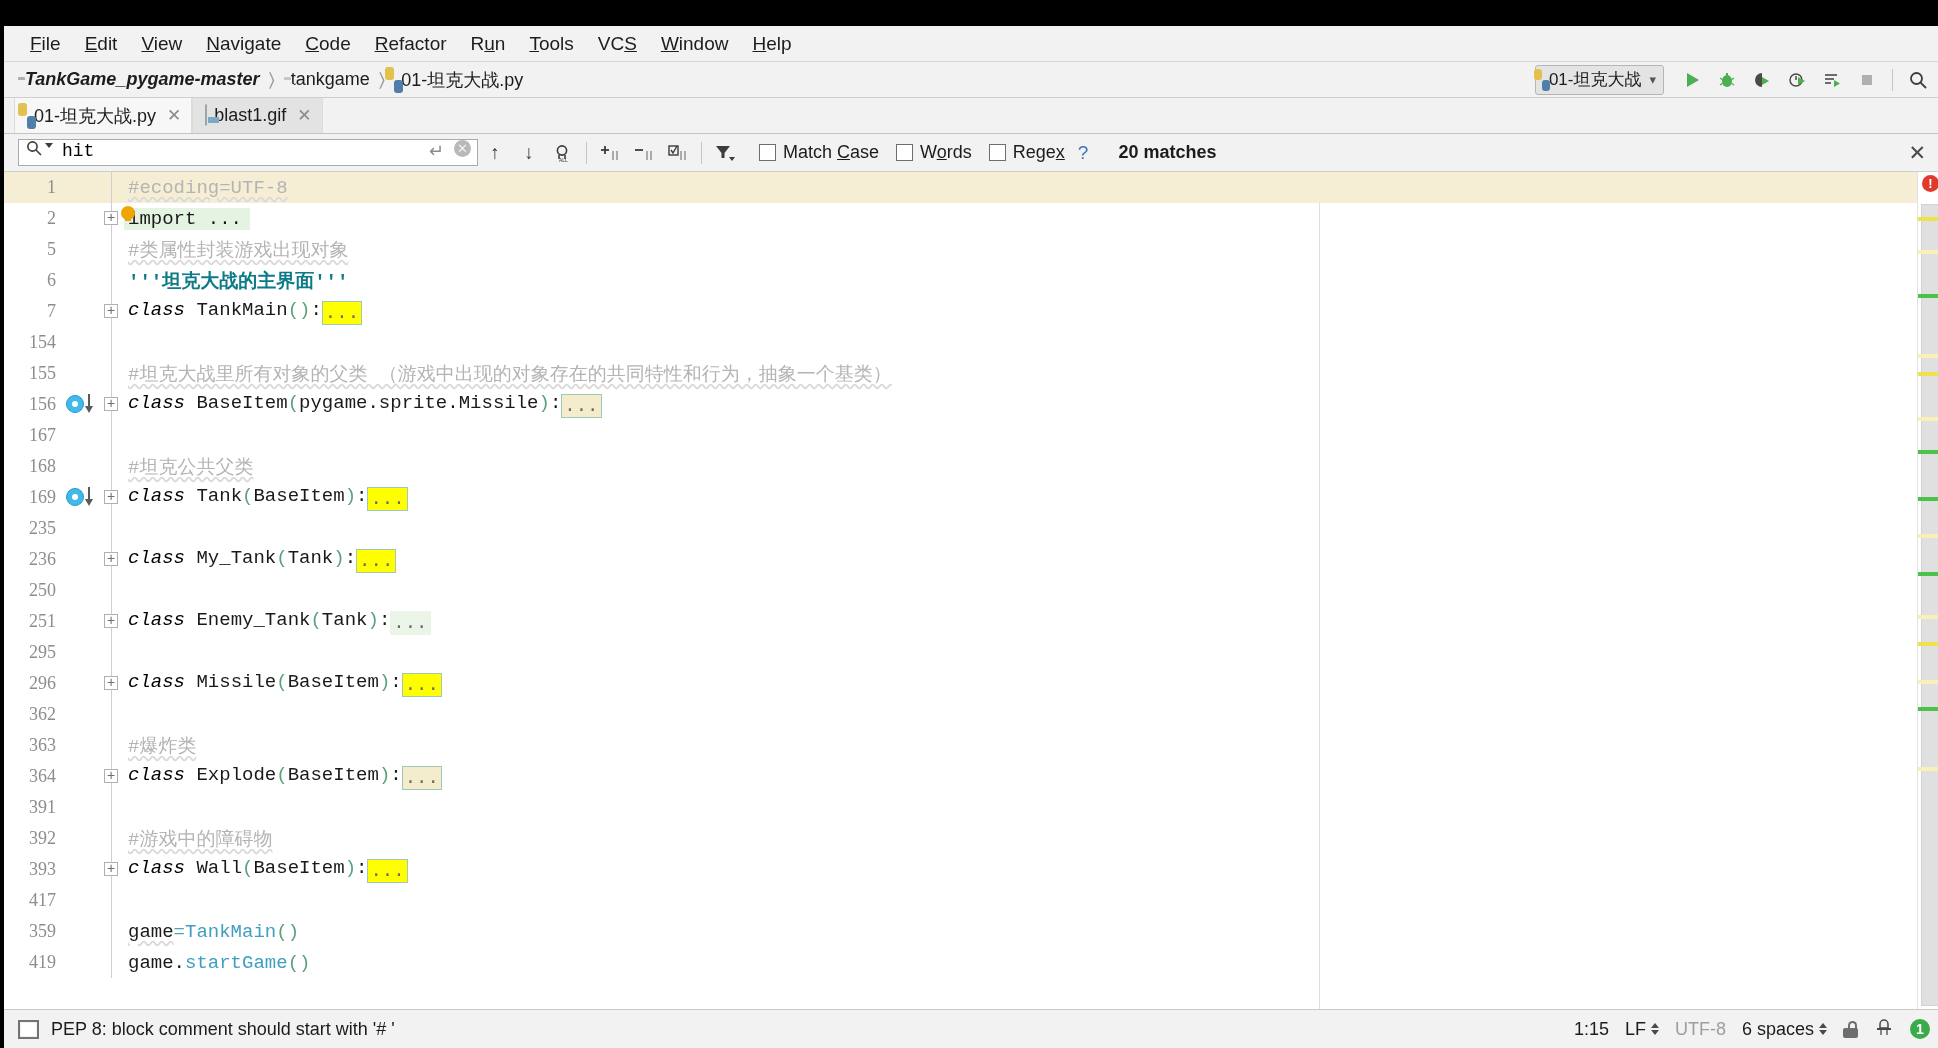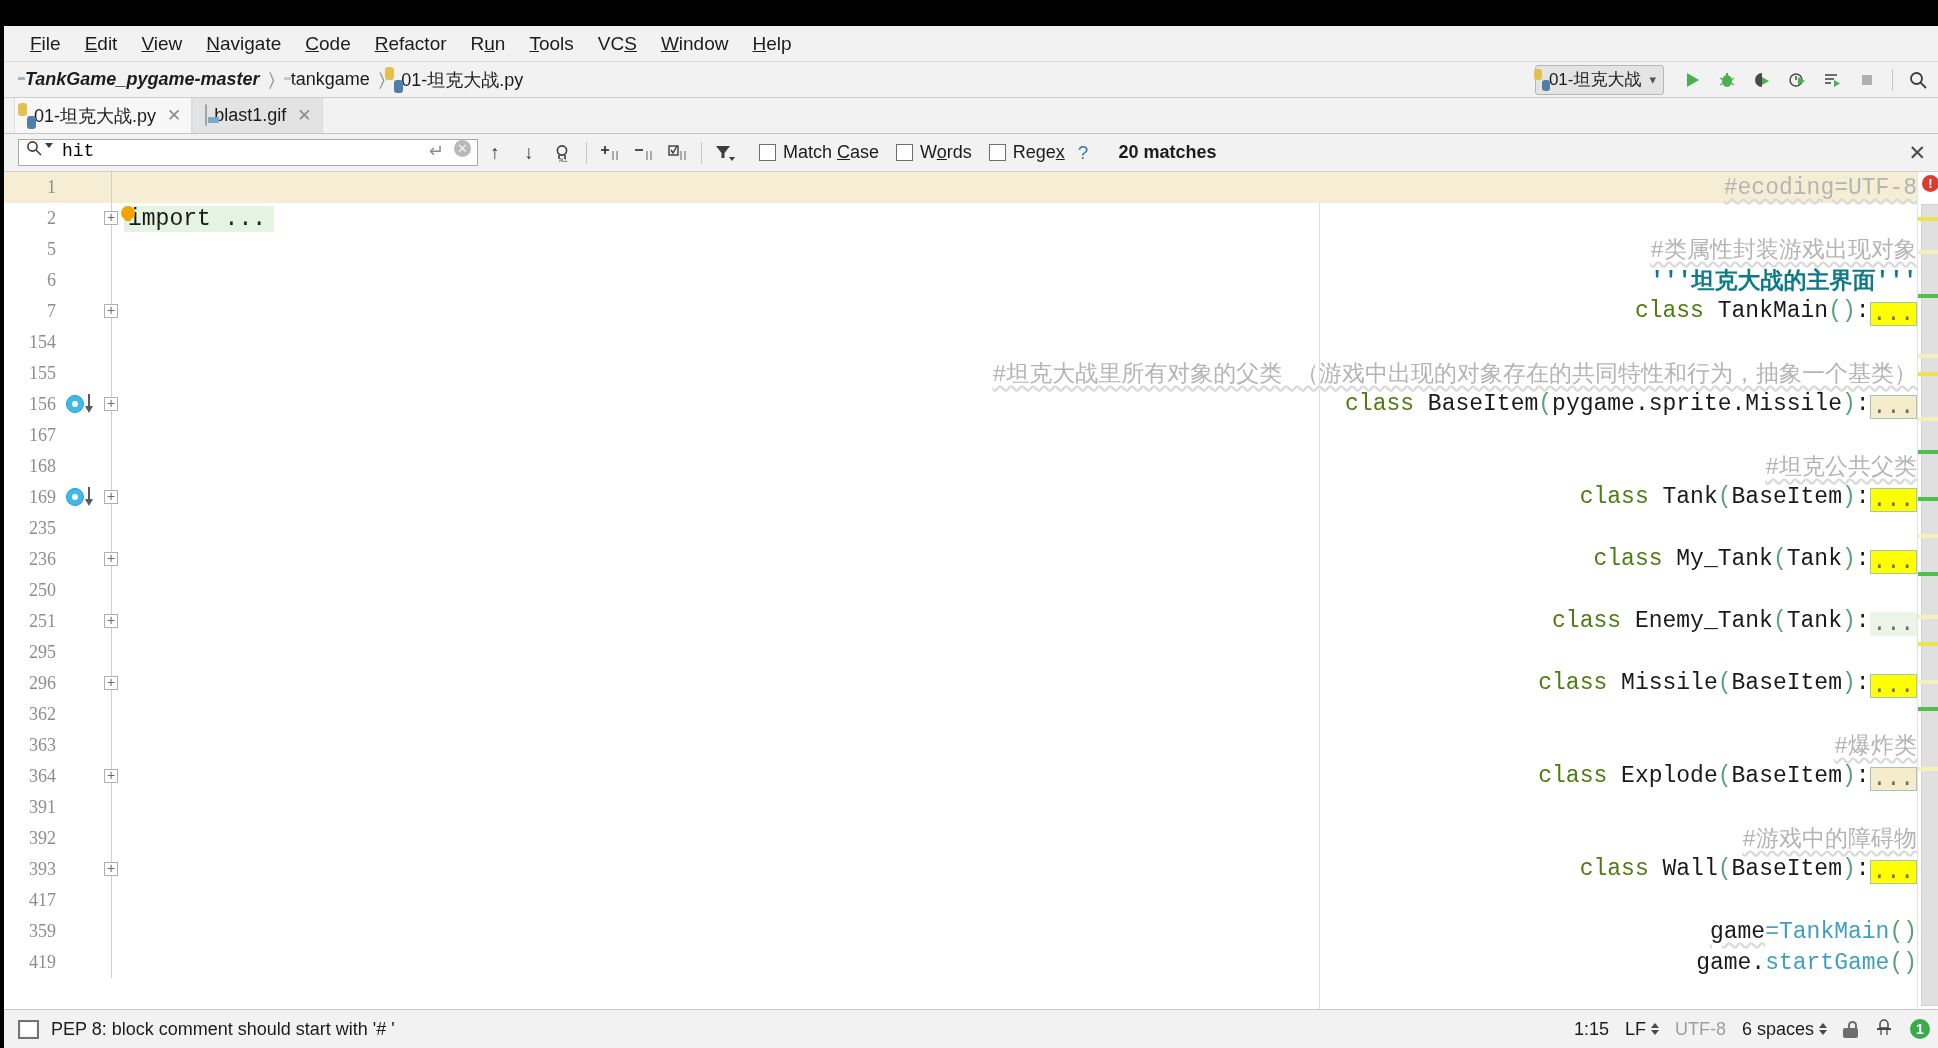--- a/index.html
+++ b/index.html
@@ -219,24 +219,24 @@
     width: 14px; height: 14px; border: 1px solid #b0b0b0; background: #fff;
     box-sizing: border-box;
   }
   .fold-box:after {
     content: "+"; position: absolute; left: 0; top: -3px;
     width: 12px; text-align: center; font-size: 14px; color: #6e6e6e;
     font-family: "Liberation Sans", sans-serif; line-height: 16px;
   }
   .code {
     flex: 1; white-space: pre; padding-left: 4px;
-    font-family: "Liberation Mono", monospace; font-size: 23px; color: #1a1a1a; text-align: right;
+    font-family: "Liberation Mono", monospace; font-size: 19px; color: #1a1a1a;
   }
   .cmt { color: #b4b4b4; }
-  .kw  { color: #4d7c0f; }
+  .kw  { color: #000000; font-style: italic; }
   .fn  { color: #3f9fc0; }
   .doc { color: #0d7a88; font-weight: bold; }
   .paren { color: #5aa17c; }
   .op  { color: #4f9fbf; }
   .wavy { text-decoration: underline wavy #d9d9d9; text-underline-offset: 4px; }
   .fold-ph {
     display: inline-block; padding: 0 2px;
     border: 1px solid #9ec9b5; background: #ffff00;
     color: #6b6b6b; line-height: 22px; vertical-align: -3px;
   }

